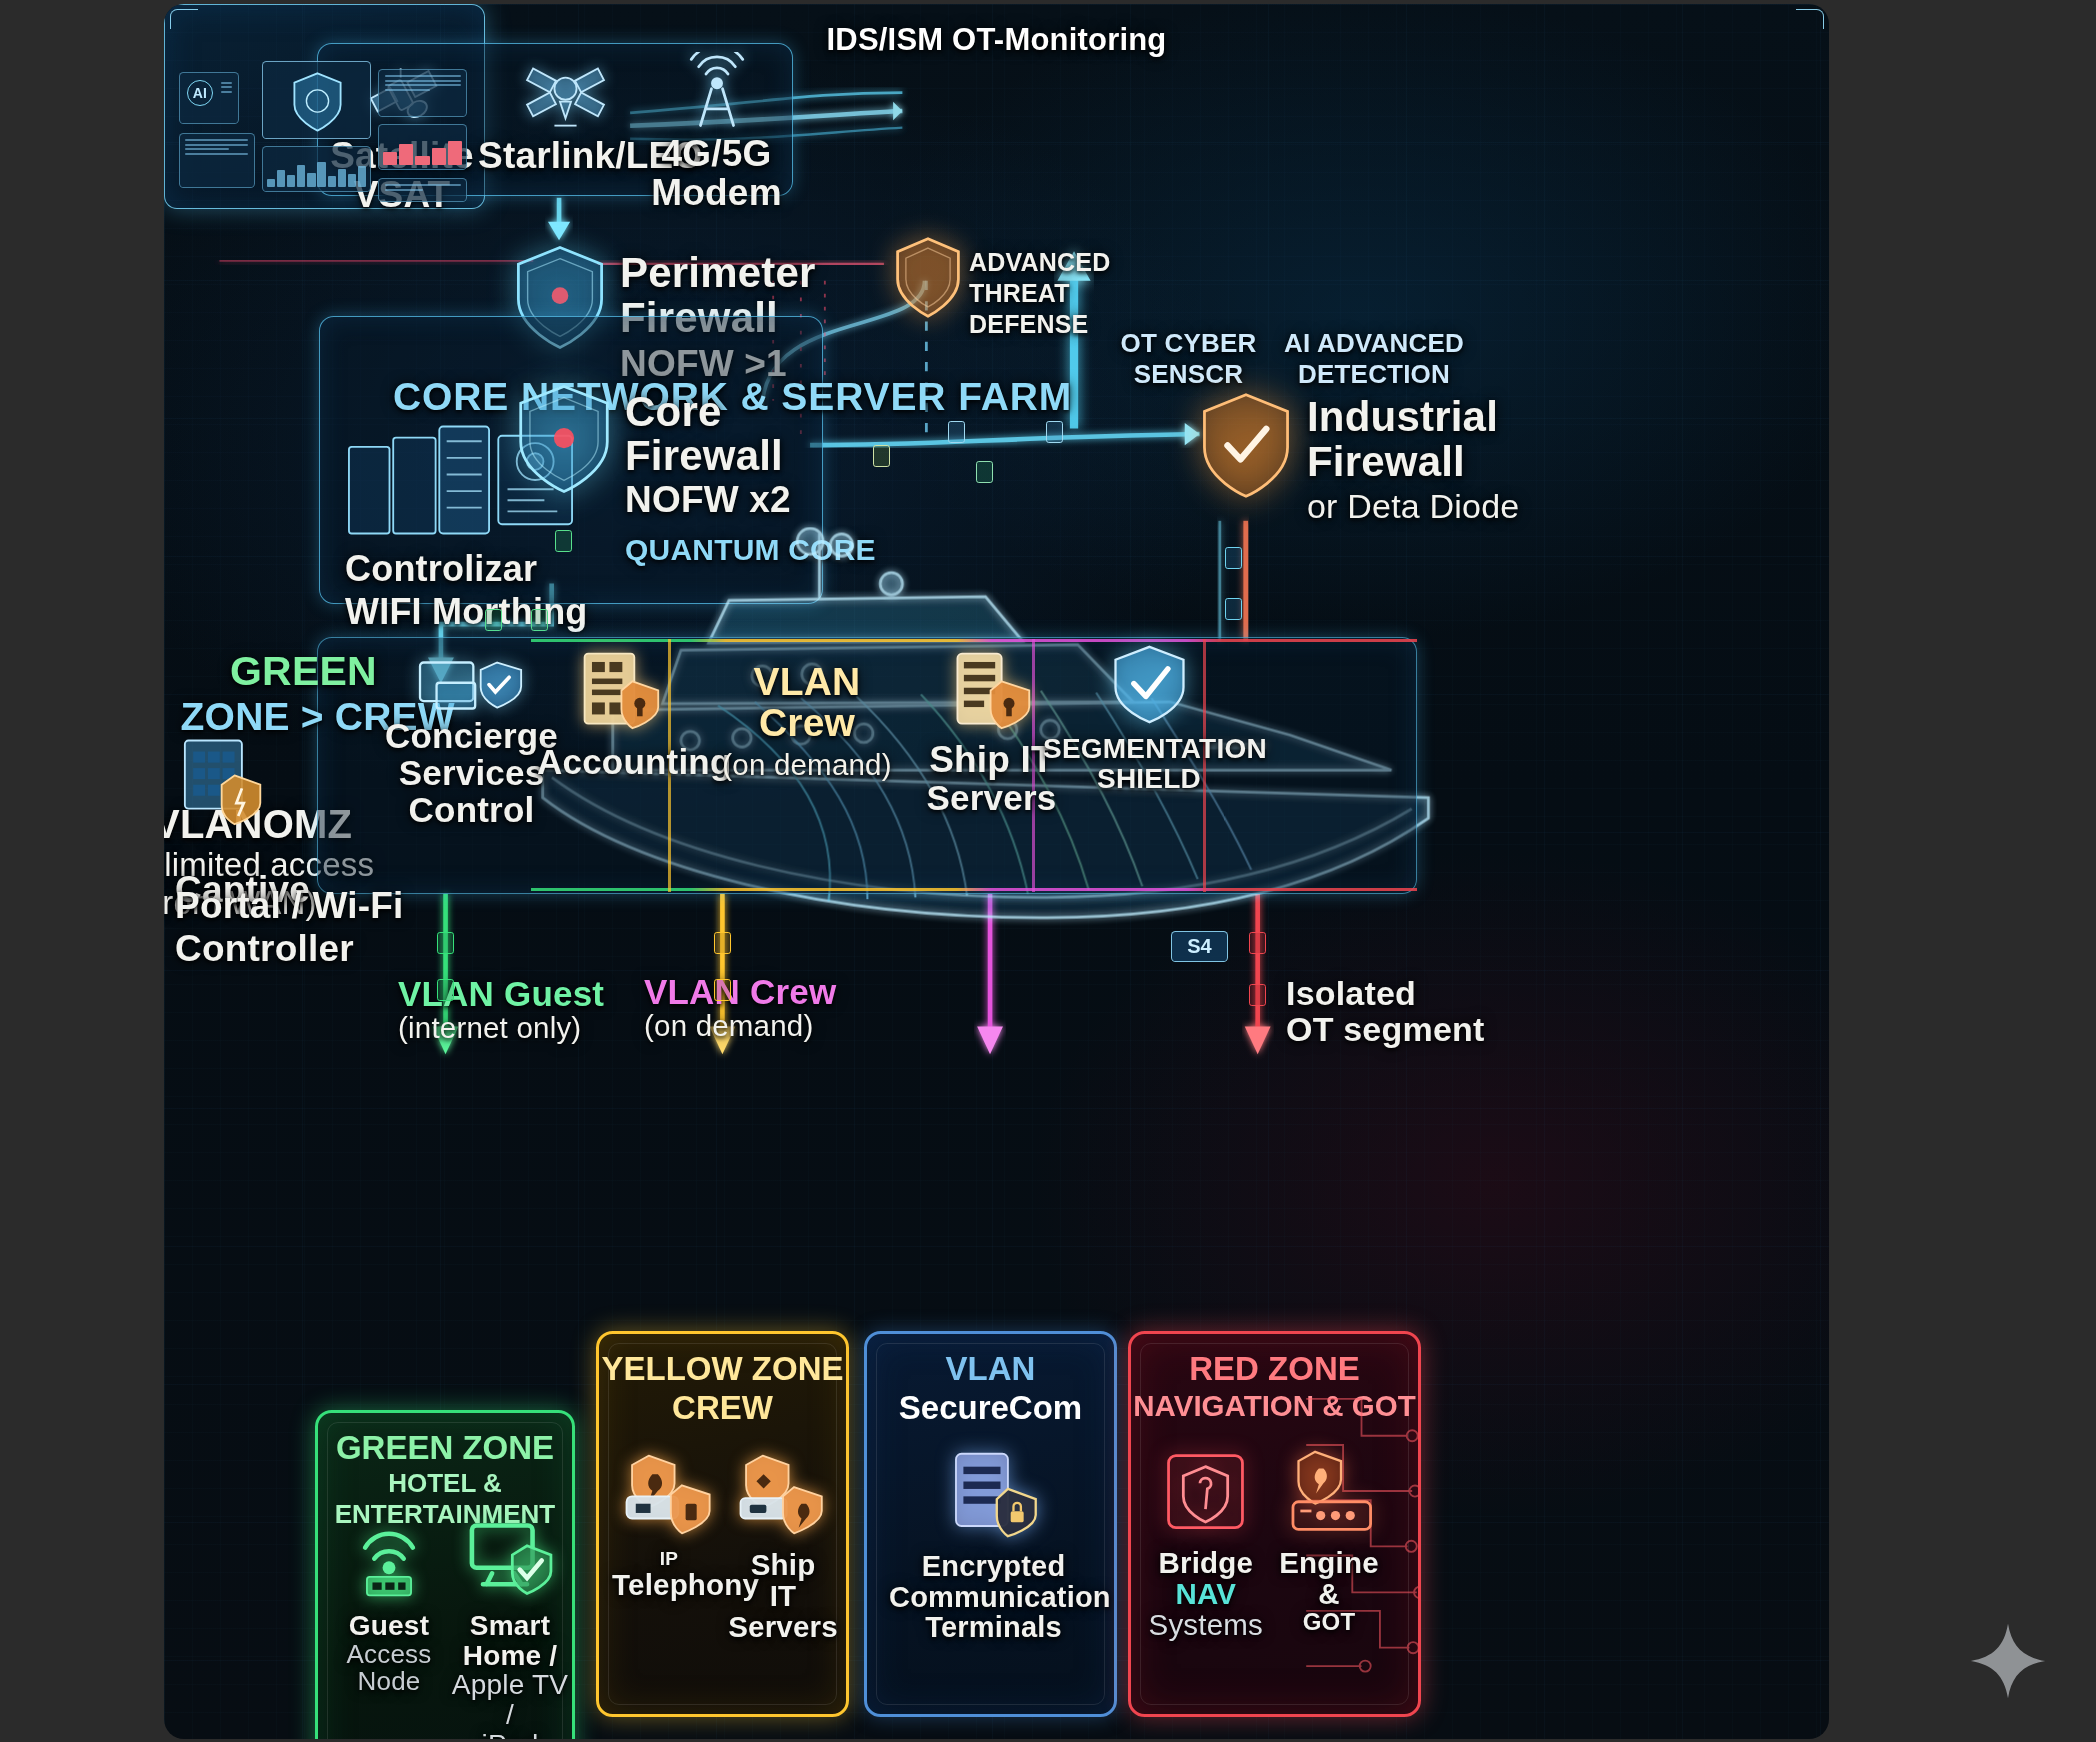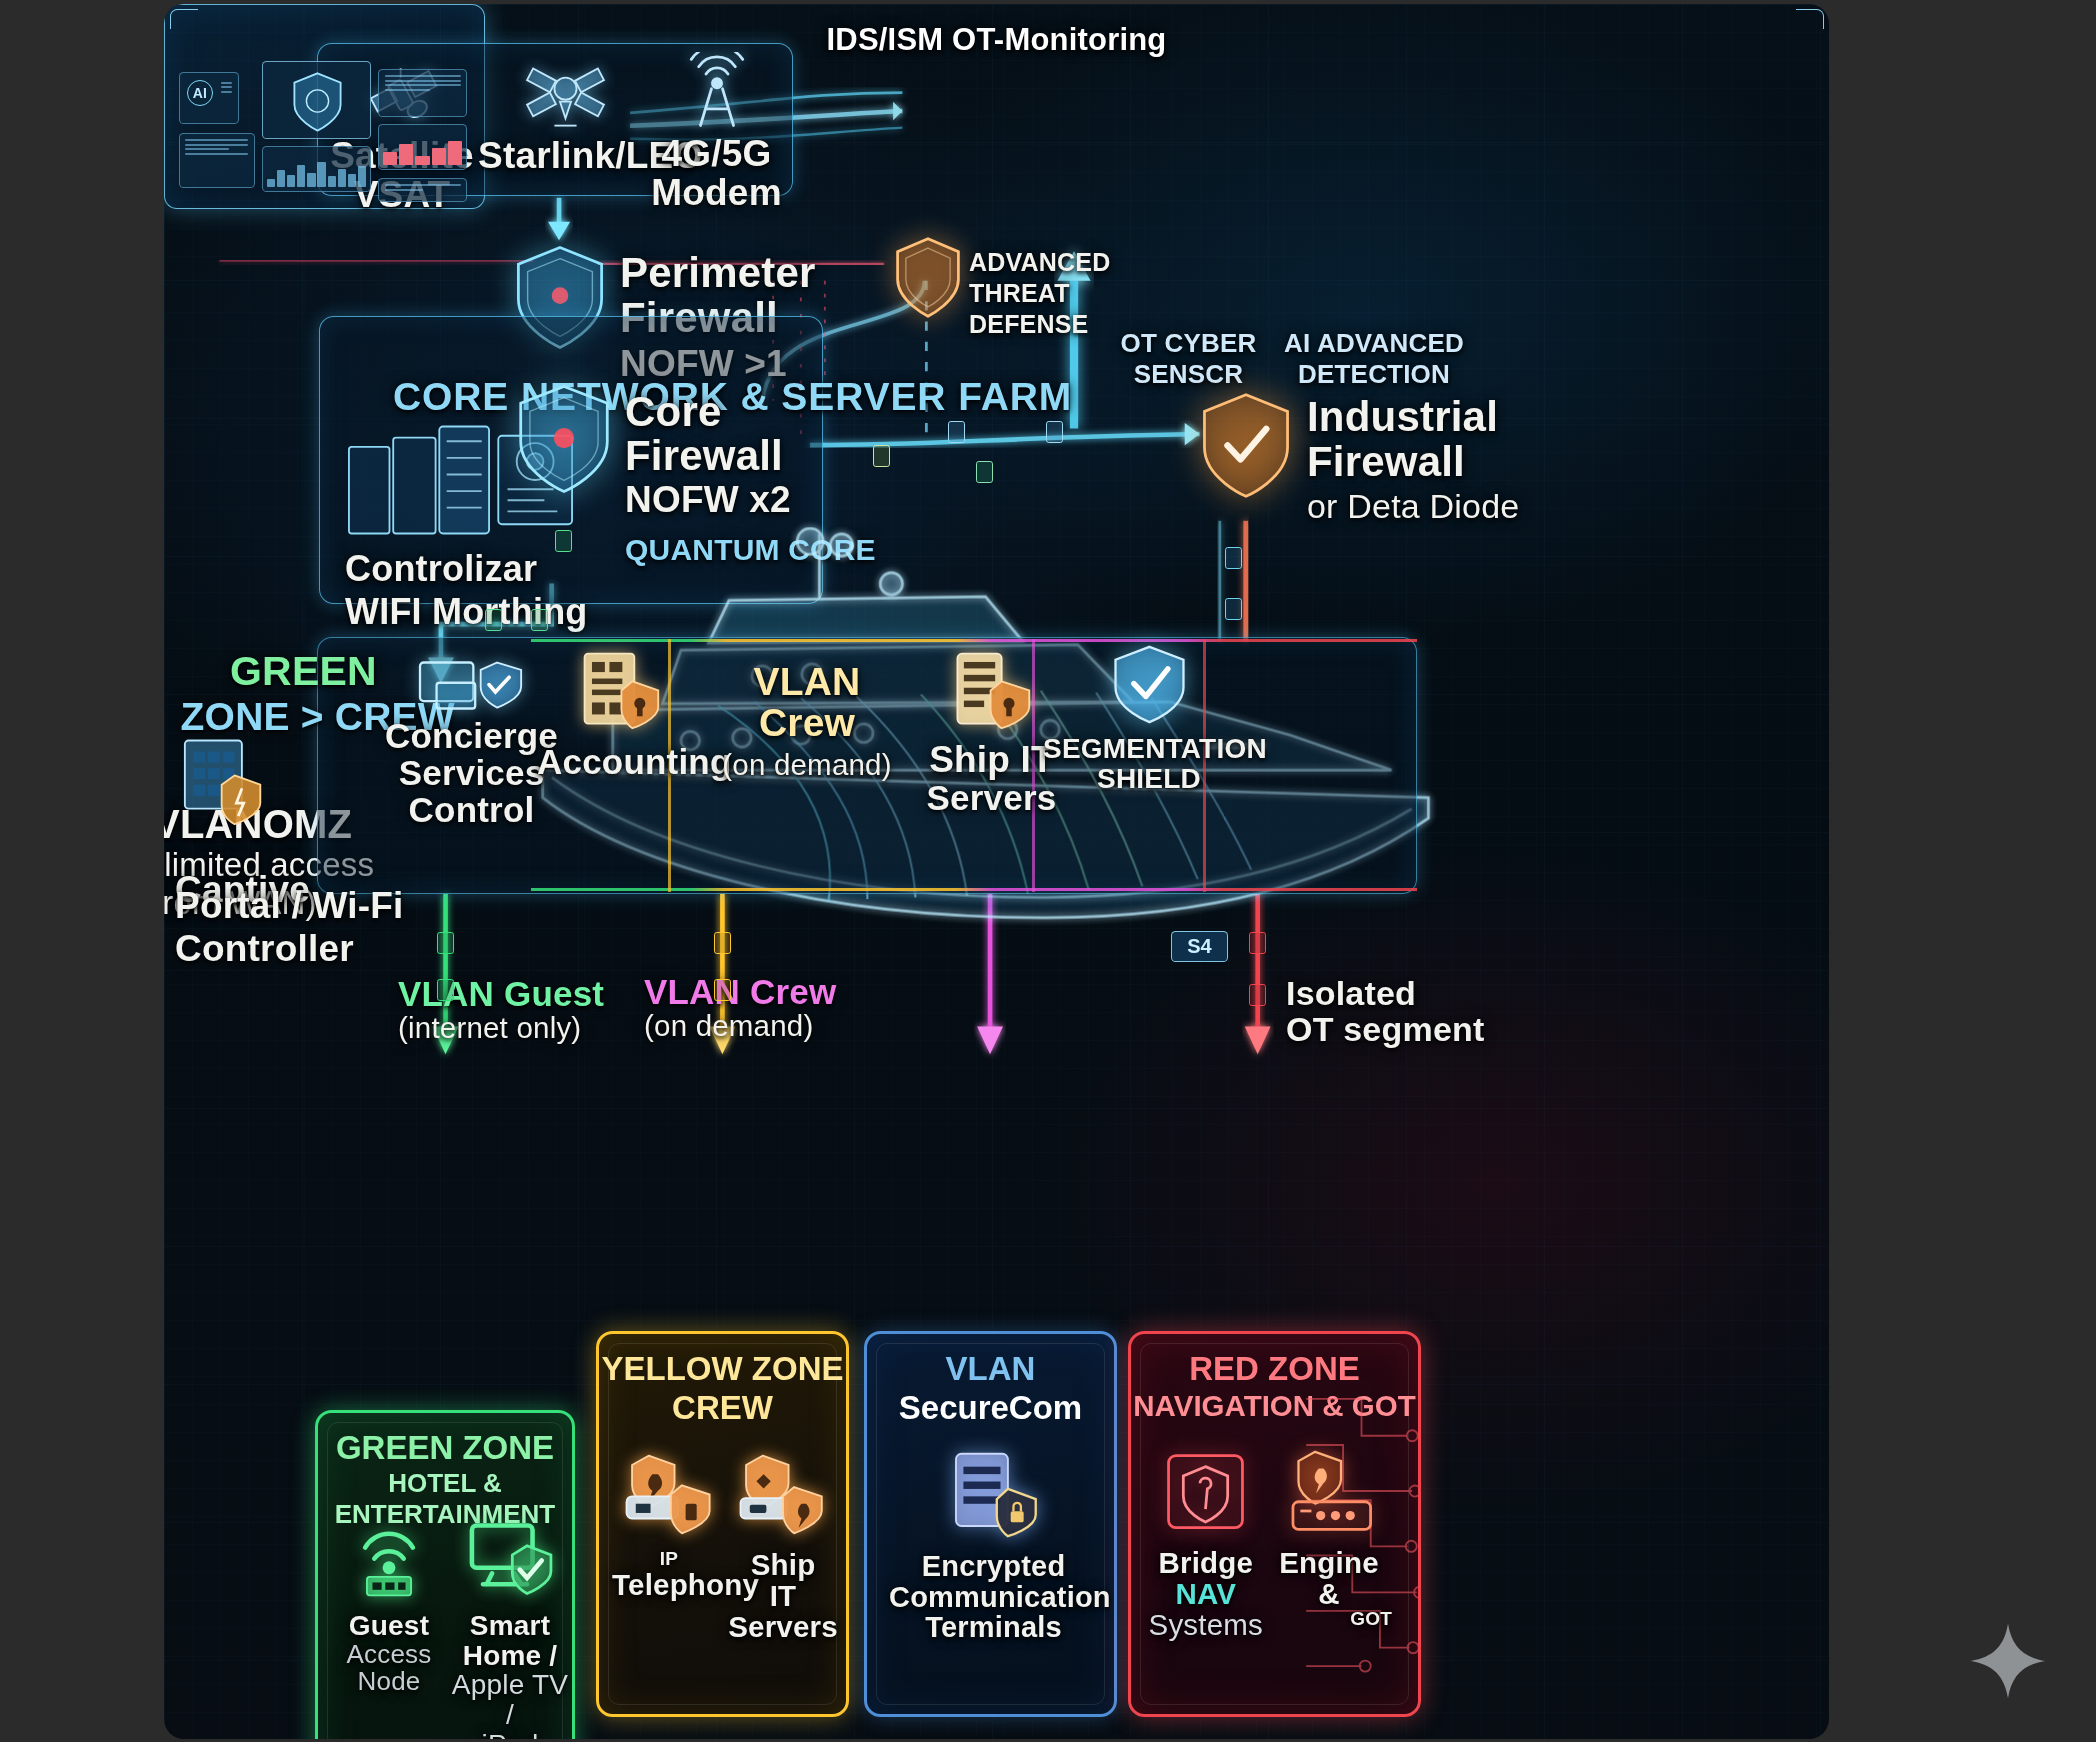--- a/index.html
+++ b/index.html
@@ -753,21 +753,21 @@
         <path d="M44 20 c-6 6 -6 13 0 17 l-3 10 l8 -11 c5 -4 5 -11 0 -16 z" fill="#ffb07a"></path>
         <rect x="16" y="56" width="84" height="30" rx="6" fill="none" stroke="#ff8d66" stroke-width="3"></rect>
         <g fill="#ff9b78">
               <circle cx="46" cy="71" r="5"></circle>
               <circle cx="62" cy="71" r="5"></circle>
               <circle cx="78" cy="71" r="5"></circle>
             </g>
         <line x1="24" y1="66" x2="36" y2="66" stroke="#ff9b78" stroke-width="3"></line>
       </svg>
       <div class="lbl b" style="position:relative; font-size:29.5px;">Engine &amp;</div>
-      <div class="lbl b" style="position:relative; font-size:19px;text-align:right;">GOT</div>
+      <div class="lbl b" style="position:relative; font-size:24px;">GOT</div>
     </div>
   </div>
 
 </div>
 
 <svg id="spark" viewBox="0 0 84 84">
   <path d="M42 2 C46 26, 58 38, 82 42 C58 46, 46 58, 42 82 C38 58, 26 46, 2 42 C26 38, 38 26, 42 2 Z" fill="#c9cdd2" opacity=".85"></path>
 </svg>
 </div>
 

